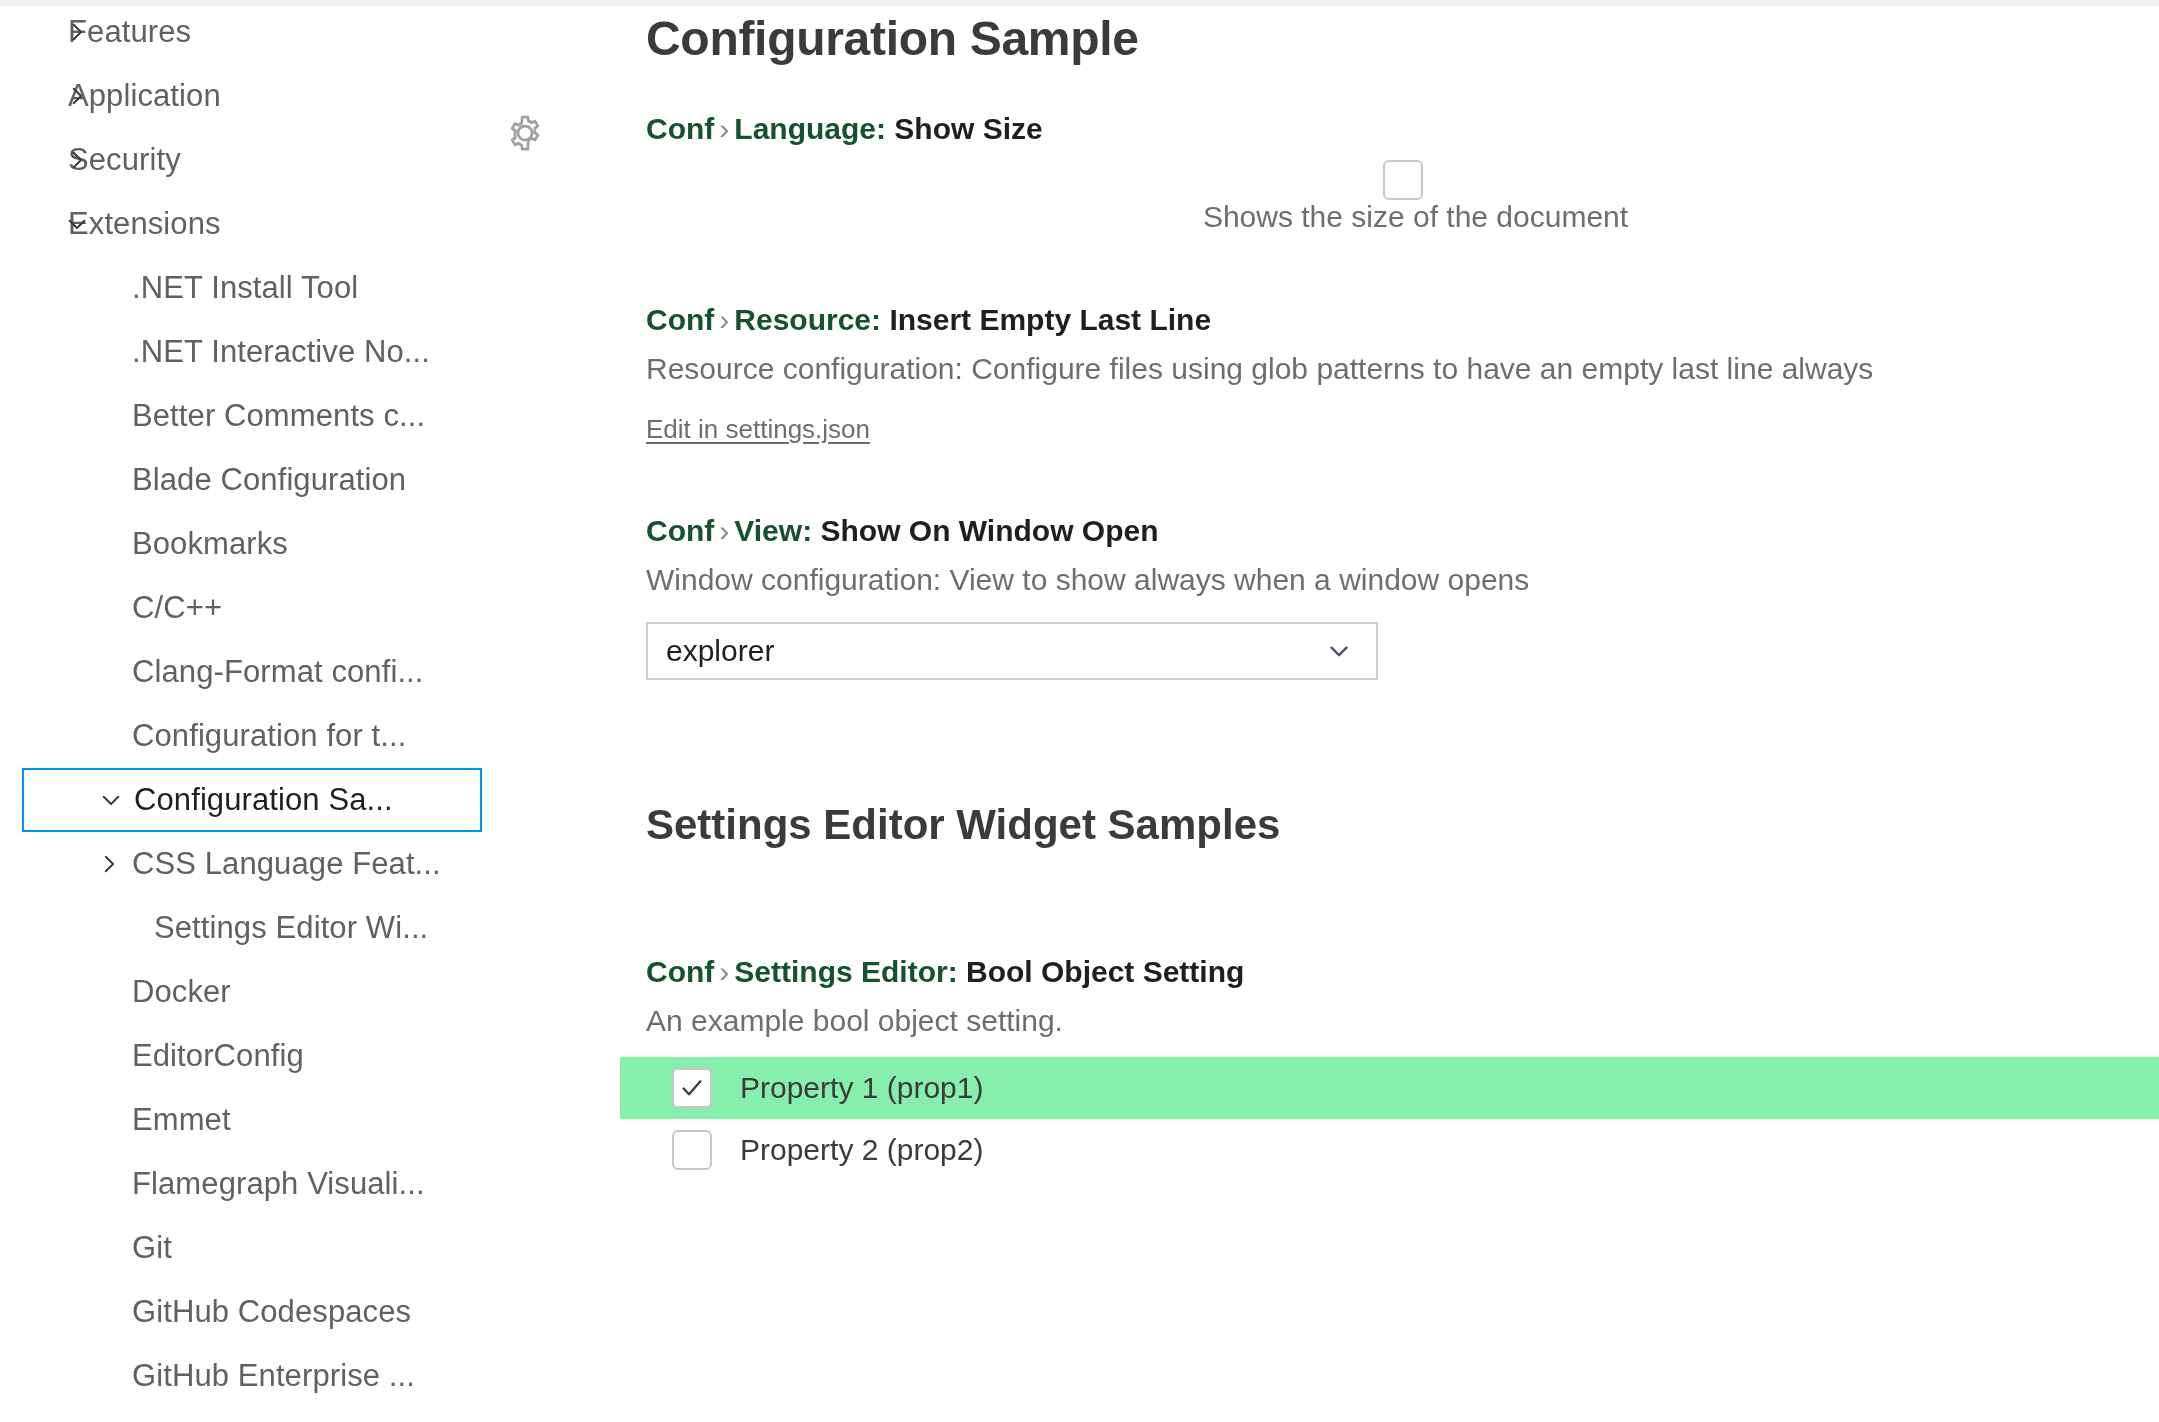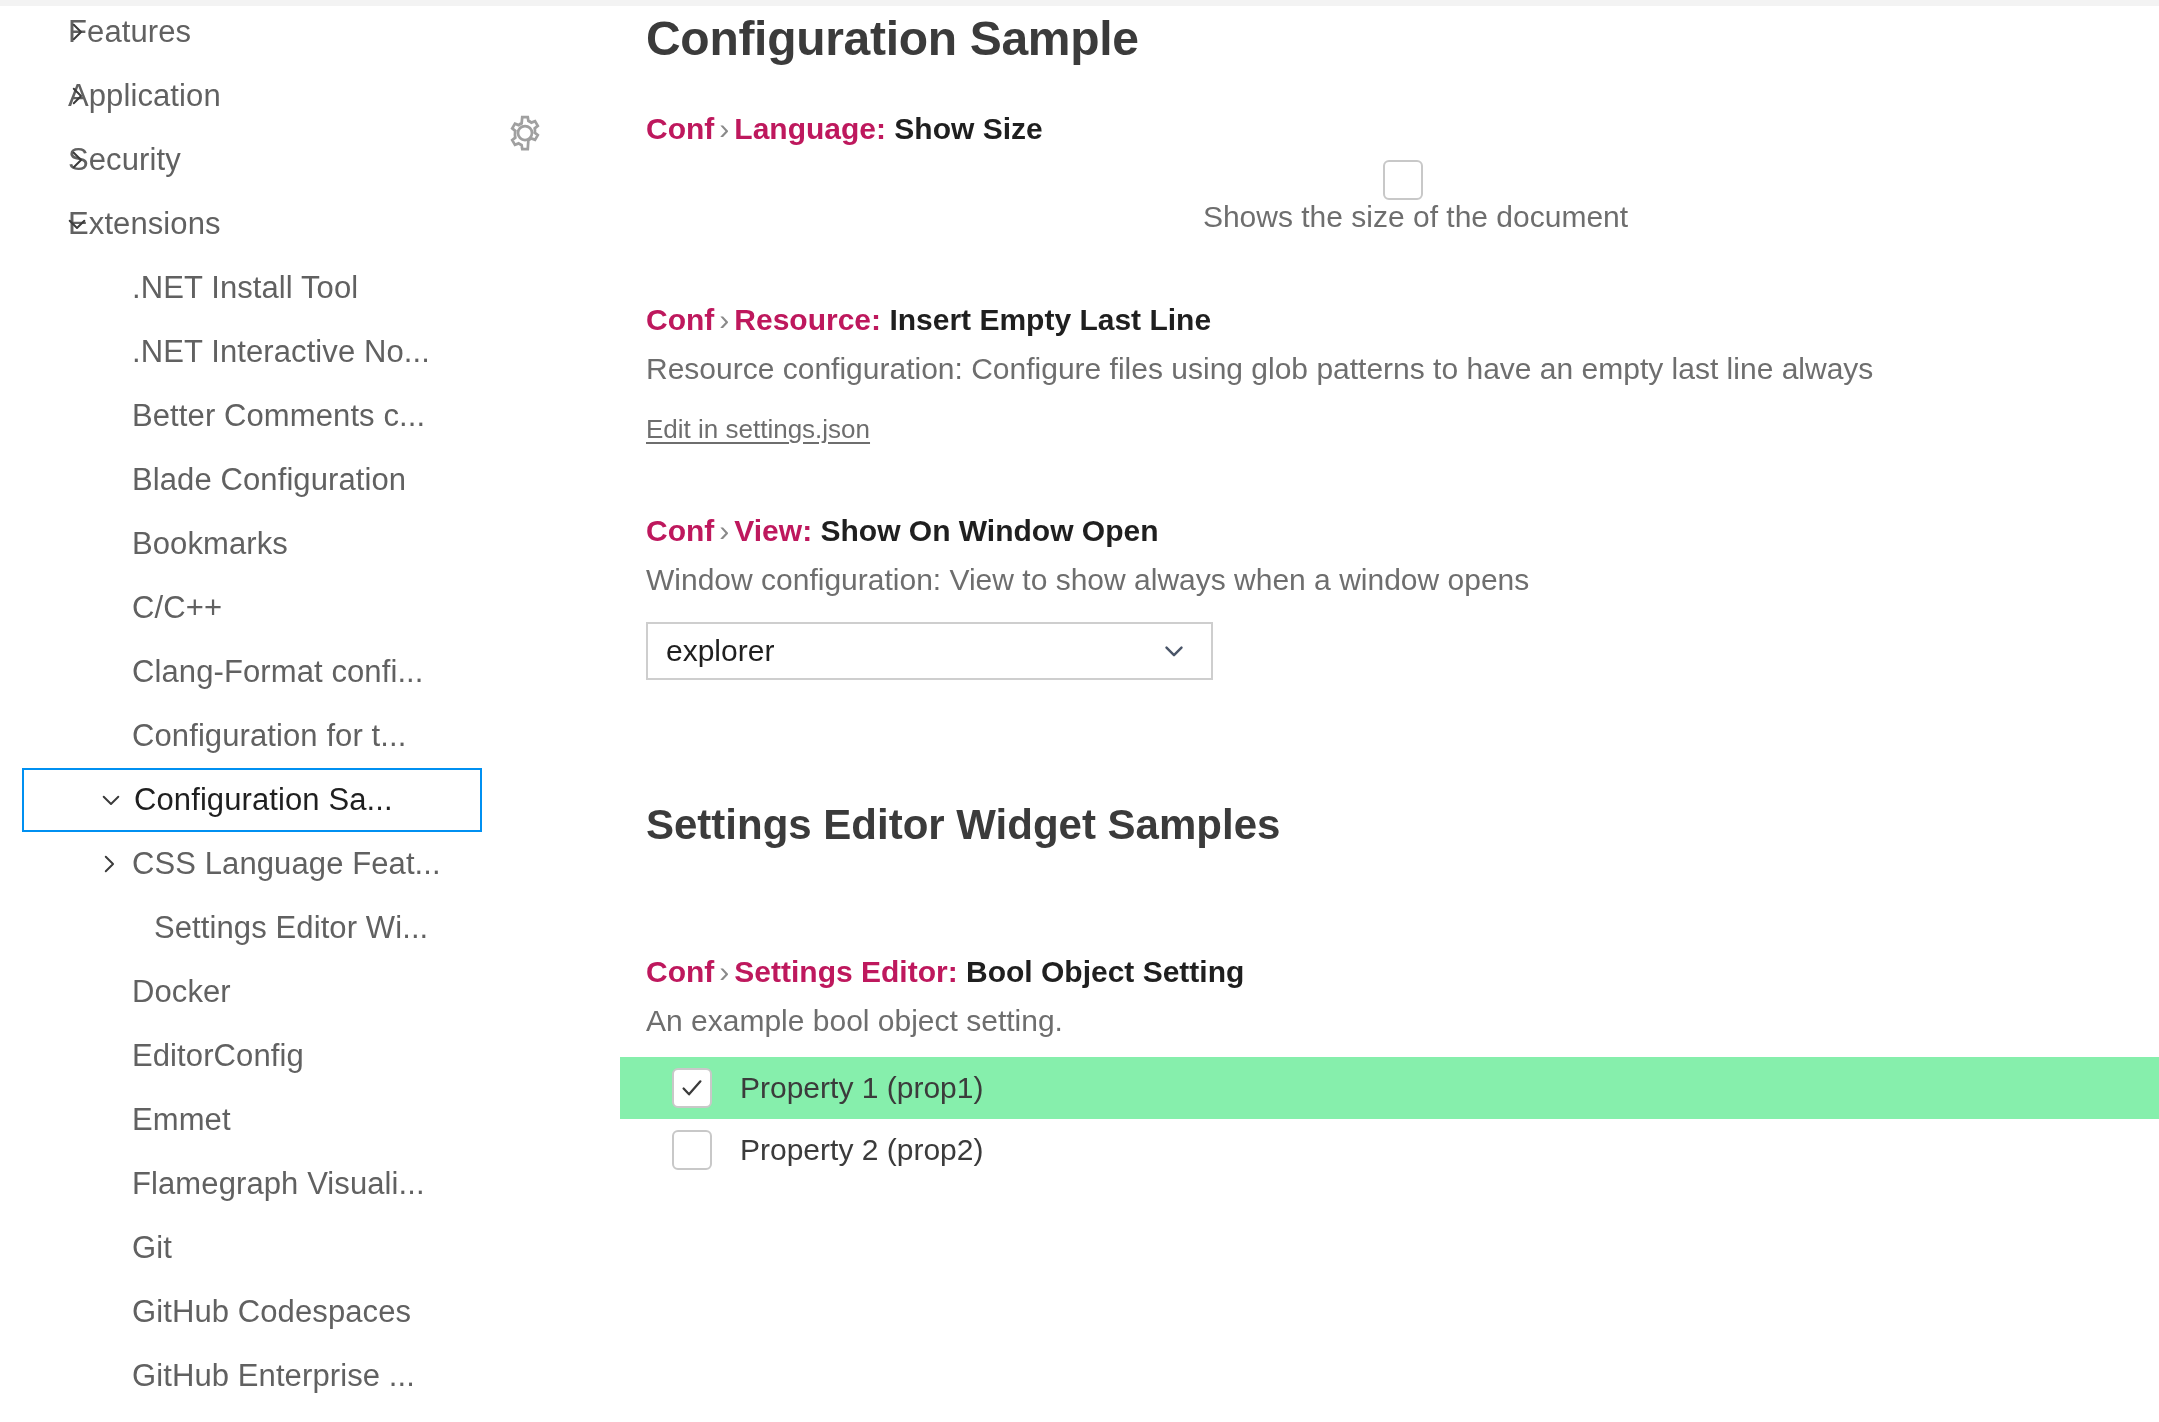--- a/index.html
+++ b/index.html
@@ -119,21 +119,21 @@
   }
   .gear-icon svg { display: block; }
 
   .setting-title {
     font-size: 30px;
     color: #616161;
     font-weight: bold;
     line-height: 1.3;
     white-space: nowrap;
   }
-  .setting-title .cat { font-weight: bold; color: #be185d; }
+  .setting-title .cat { font-weight: bold; color: #14532d; }
   .setting-title .sep { font-weight: normal; color: #8a8a8a; padding: 0 5px; }
   .setting-title .name { color: #1f1f1f; font-weight: bold; }
 
   .setting-desc {
     font-size: 30px;
     color: #6e6e6e;
     line-height: 1.32;
     margin-top: 10px;
     white-space: nowrap;
   }
@@ -178,21 +178,21 @@
     color: #6e6e6e;
     text-decoration: underline;
     text-underline-offset: 4px;
     margin-top: 26px;
     cursor: pointer;
   }
 
   
   .vs-select {
     margin-top: 22px;
-    width: 567px;
+    width: 732px;
     height: 58px;
     border: 2px solid #cecece;
     background: #ffffff;
     box-sizing: border-box;
     display: flex;
     align-items: center;
     justify-content: space-between;
     padding: 0 22px 0 18px;
     cursor: pointer;
   }

